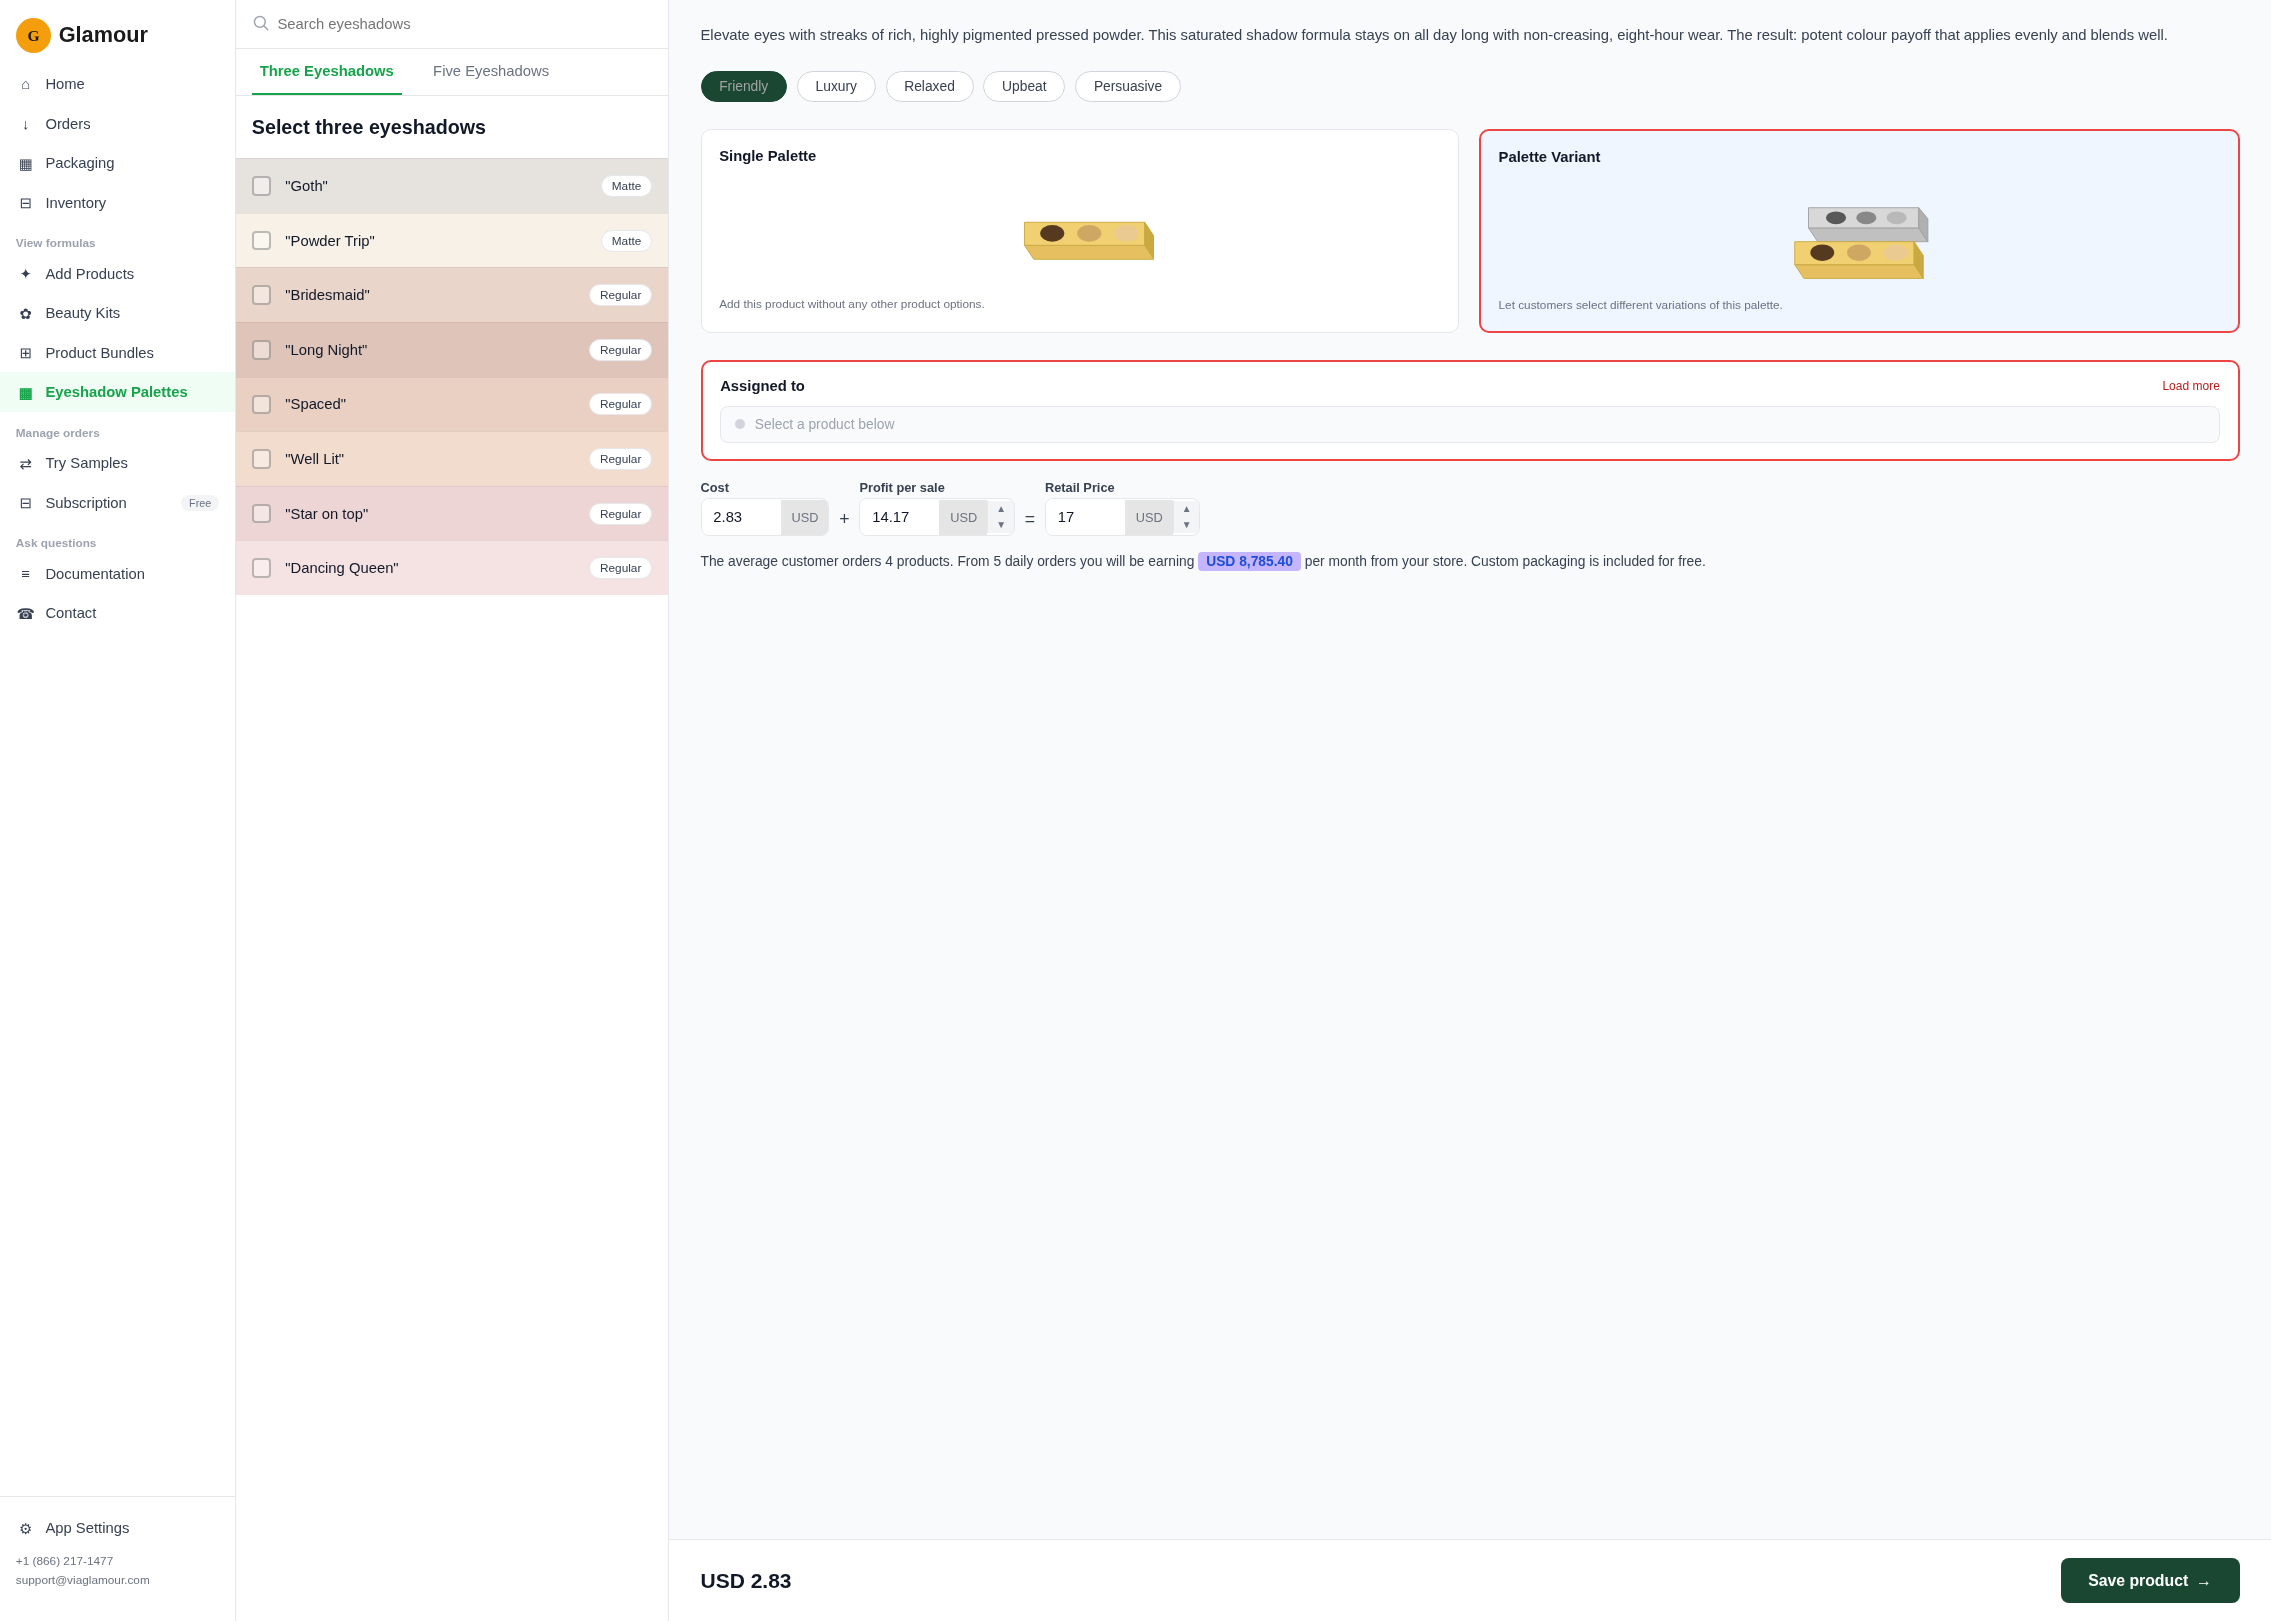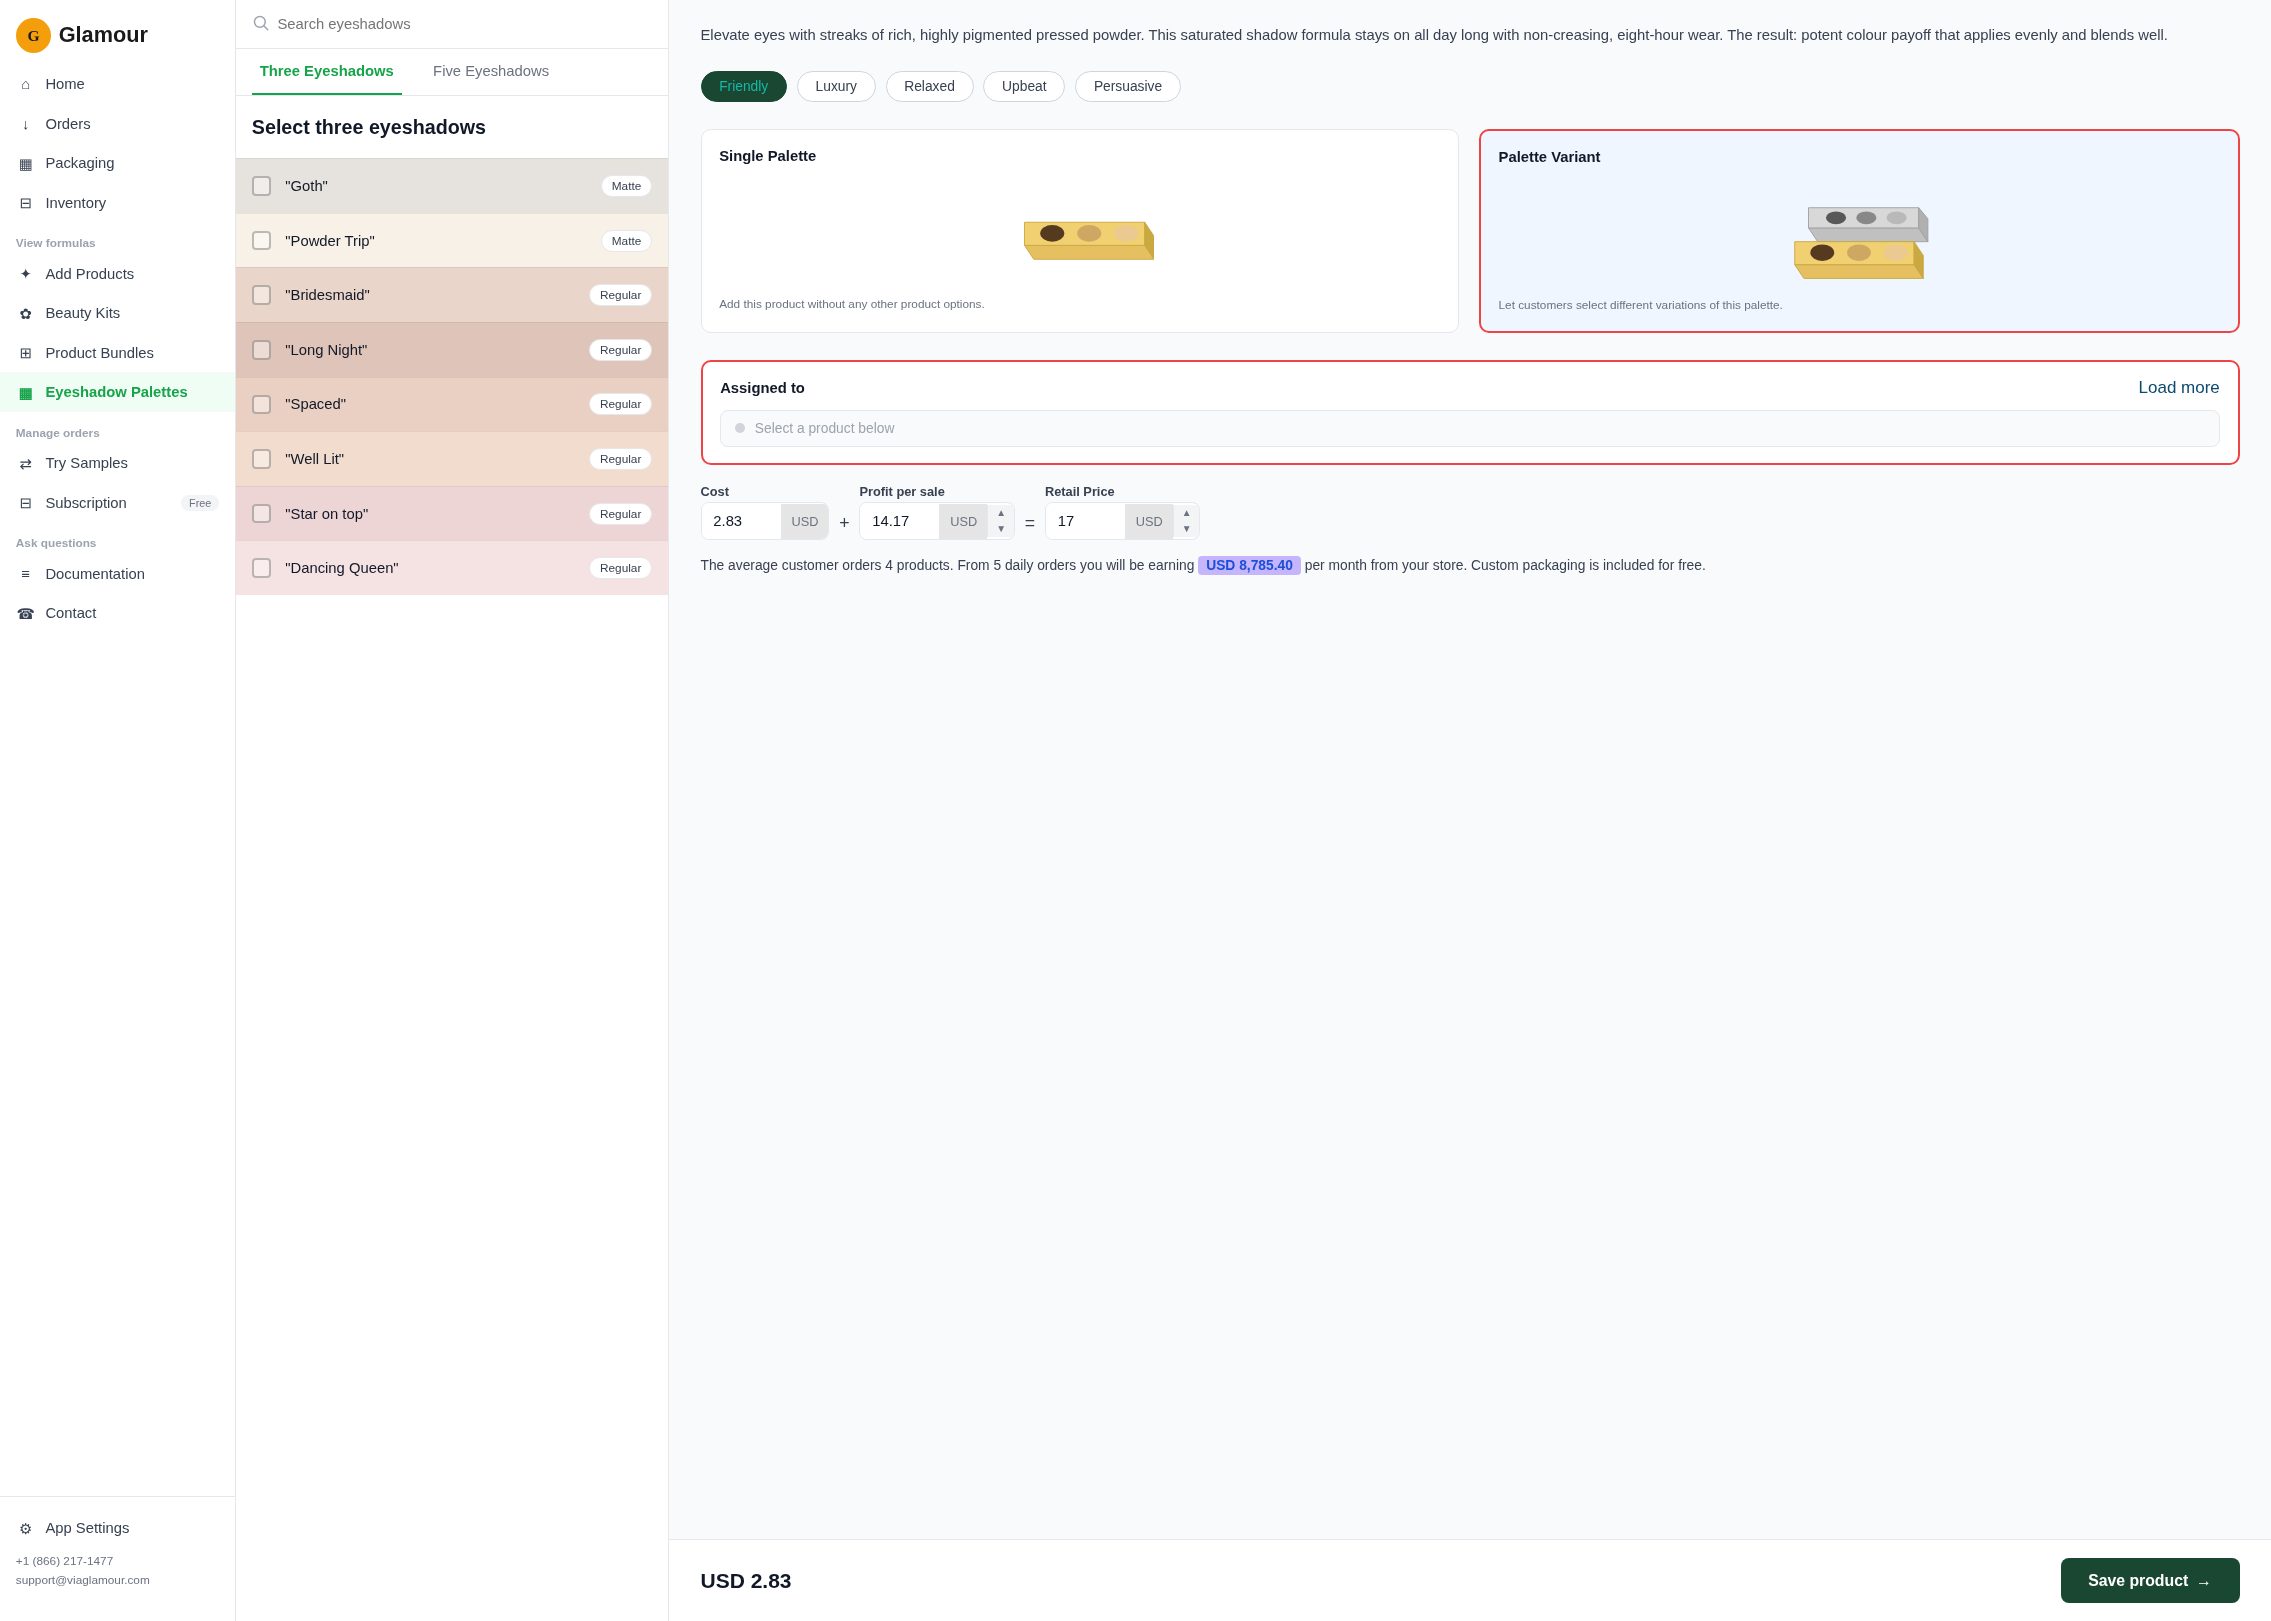--- a/index.html
+++ b/index.html
@@ -215,21 +215,21 @@
       border-radius: 19.7px;
       font-size: 13.8px;
       cursor: pointer;
       border: 1px solid #d1d5db;
       background: #fff;
       color: #374151;
       font-weight: 500;
     }
     .tone-pill.active {
       background: #1a4731;
-      color: #14b8a6;
+      color: #a3a3a3;
       border-color: #1a4731;
     }
     .palette-section {
       display: flex;
       gap: 19.7px;
       margin-bottom: 27.6px;
     }
     .palette-card {
       flex: 1;
       background: #fff;
@@ -275,22 +275,22 @@
       justify-content: space-between;
       align-items: center;
       margin-bottom: 11.8px;
     }
     .assigned-title {
       font-size: 14.8px;
       font-weight: 700;
       color: #111827;
     }
     .load-more {
-      font-size: 17px;
-      color: #0c4a6e;
+      font-size: 12px;
+      color: #b91c1c;
       cursor: pointer;
     }
     .assigned-select {
       display: flex;
       align-items: center;
       gap: 9.9px;
       padding: 9.9px 13.8px;
       background: #f9fafb;
       border: 1px solid #e5e7eb;
       border-radius: 7.9px;

